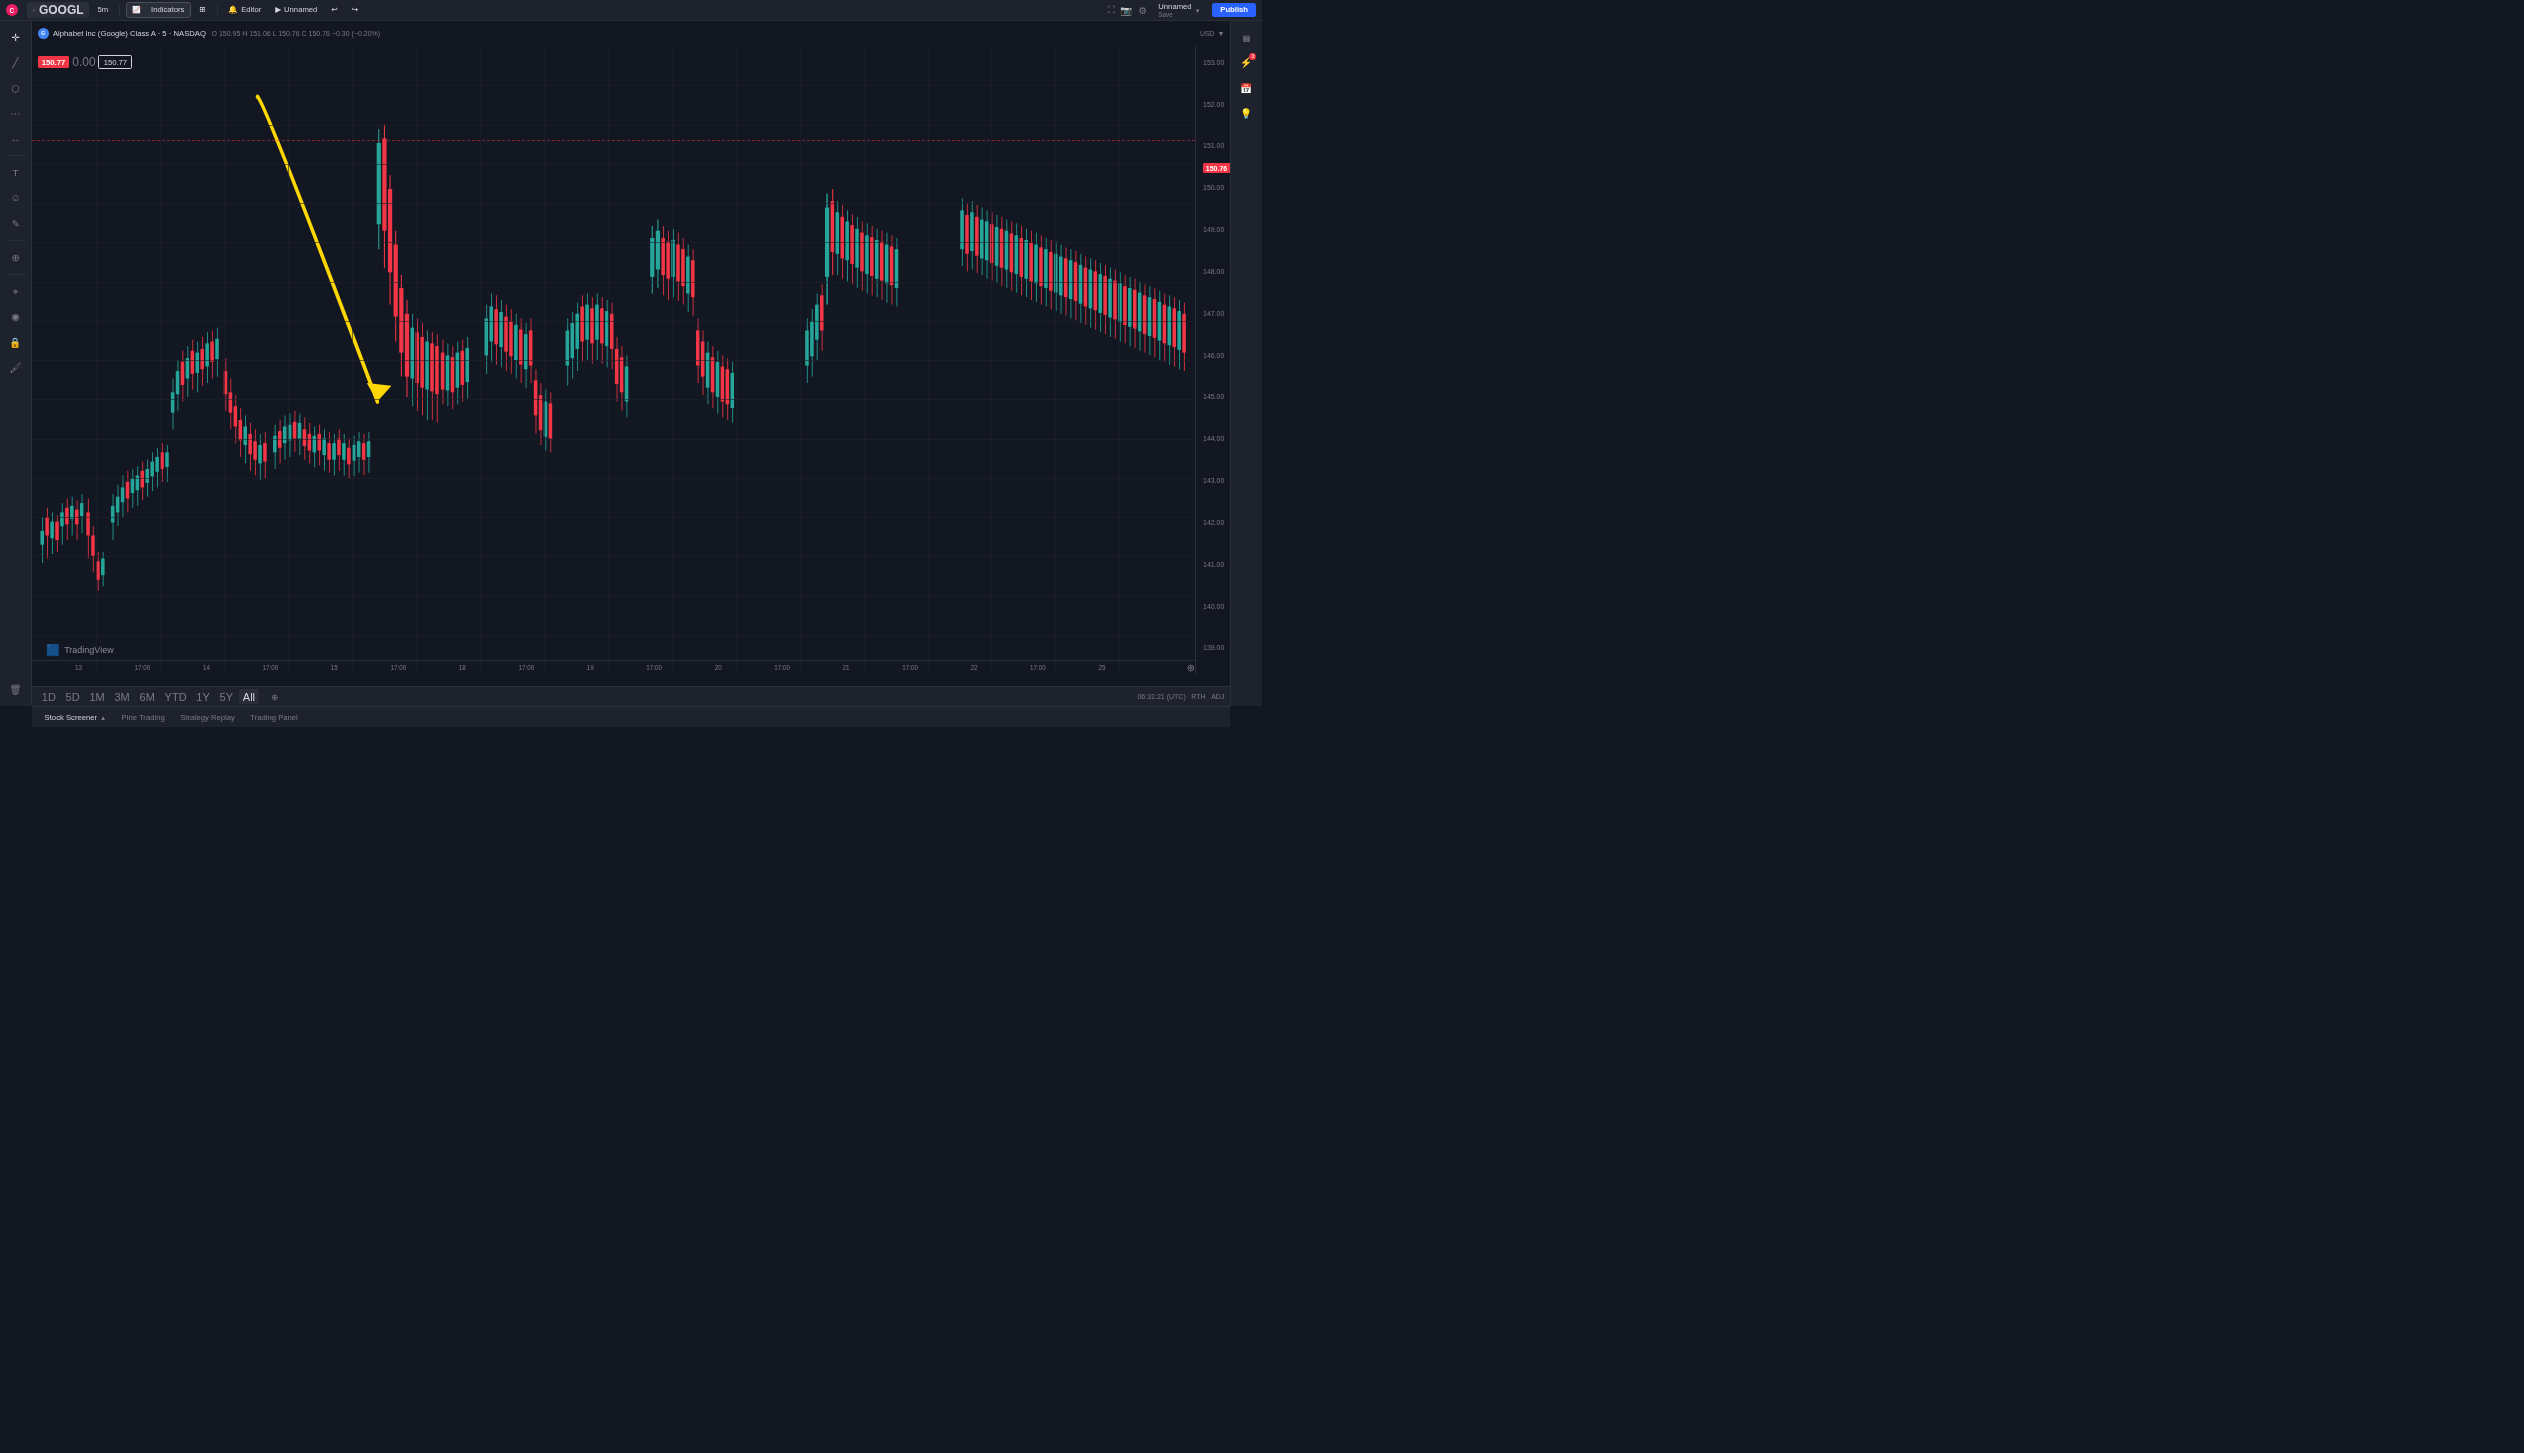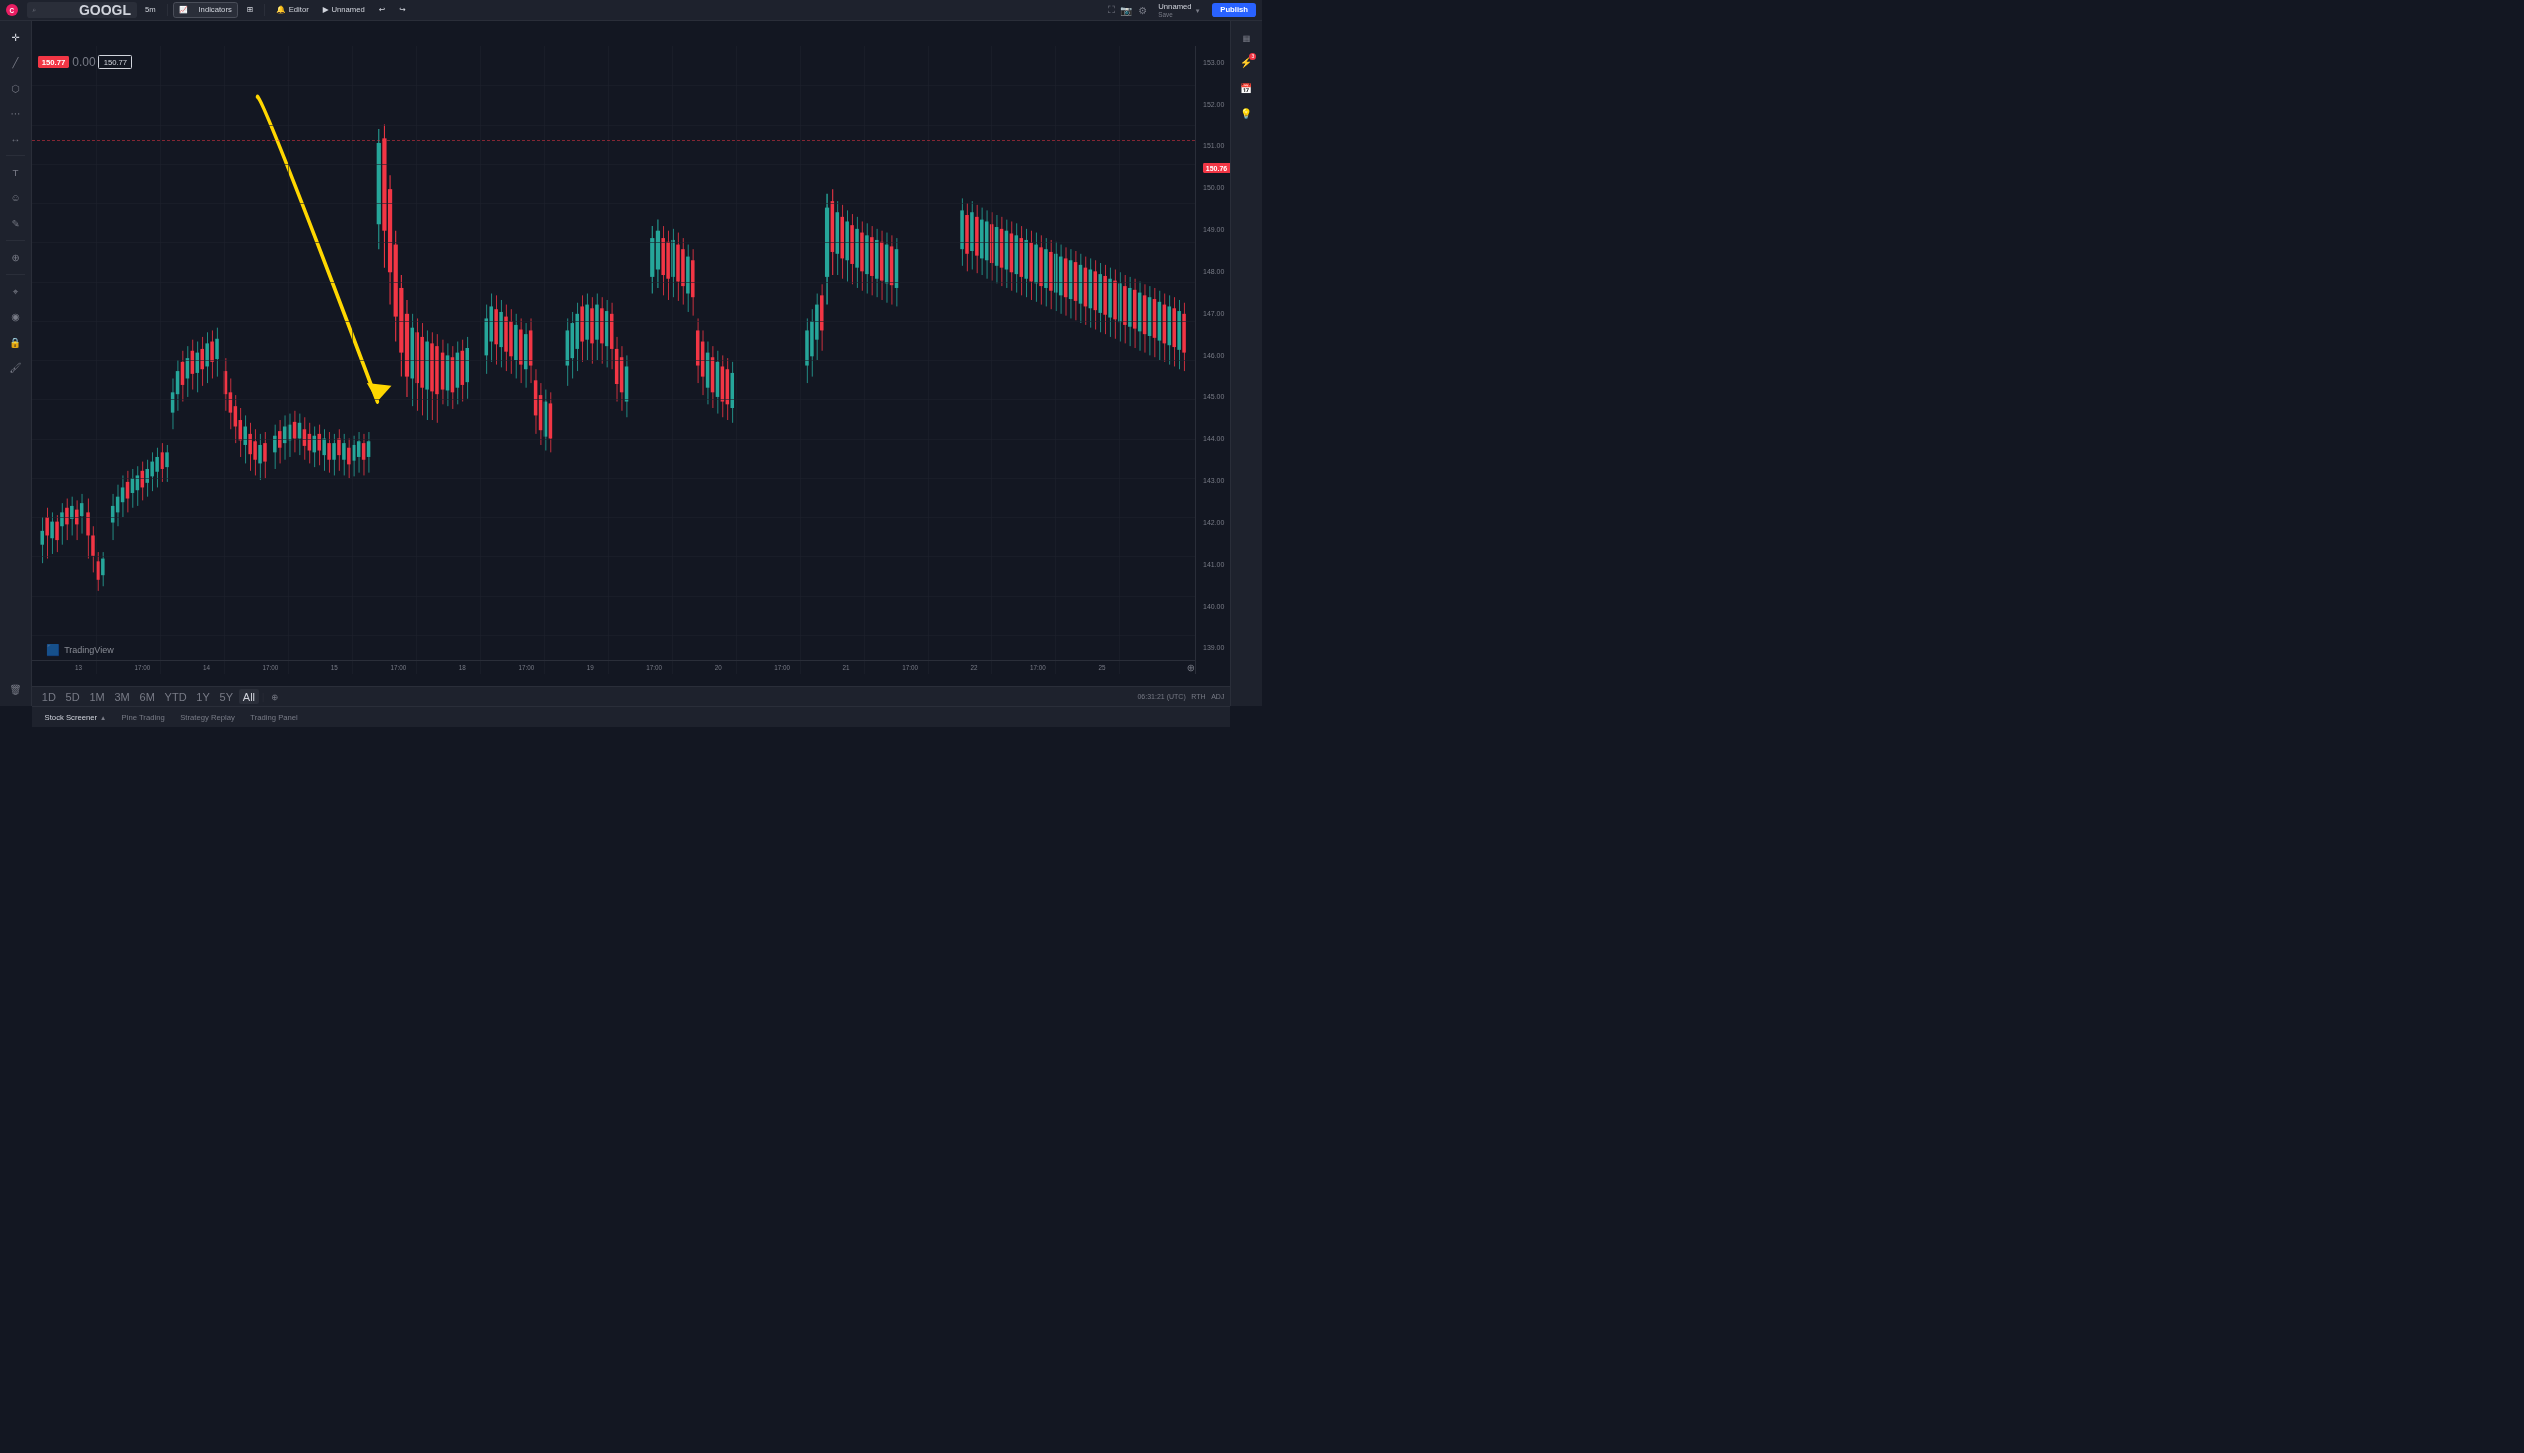--- a/index.html
+++ b/index.html
@@ -377,21 +377,21 @@
 
 <div class="top-toolbar">
   <div class="toolbar-logo">
     <div class="logo-circle">
       <span>C</span>
     </div>
   </div>
 
   <div class="toolbar-search">
     <span style="font-size:7px;color:#787b86;">⌕</span>
-    <span style="font-size:14px;font-weight:600;color:#d1d4dc;margin-left:40px;">GOOGL</span>
+    <span style="font-size:12px;font-weight:600;color:#d1d4dc;">GOOGL</span>
   </div>
 
   <button class="toolbar-btn">
     <span>5m</span>
   </button>
 
   <div class="toolbar-divider"></div>
 
   <button class="toolbar-btn" style="border:0.7px solid #4a4e59;background:#2a2e39;gap:10px;">
     <span style="font-size:7px;">📈</span>
@@ -466,20 +466,35 @@
   <div class="sidebar-icon" style="position:relative;">
     <span>⚡</span>
     <span style="position:absolute;top:1.4px;right:1.4px;background:#f23645;color:white;font-size:4.9px;border-radius:50%;width:7px;height:7px;display:flex;align-items:center;justify-content:center;">3</span>
   </div>
   <div class="sidebar-icon">📅</div>
   <div class="sidebar-icon">💡</div>
 </div>
 
 <div class="chart-container">
 
+  <div class="chart-header">
+    <div class="chart-symbol">
+      <div class="symbol-icon">
+        <span>G</span>
+      </div>
+      <span class="symbol-name">Alphabet Inc (Google) Class A · 5 · NASDAQ</span>
+    </div>
+    <div class="ohlc-info">
+      <span>O 150.95  H 151.06  L 150.76  C 150.76  −0.30 (−0.20%)</span>
+    </div>
+    <div style="margin-left: auto; display:flex; align-items:center; gap:2.8px;">
+      <span style="font-size:7px;color:#787b86;">USD</span>
+      <span style="font-size:7px;color:#787b86;">▼</span>
+    </div>
+  </div>
 
   <div class="price-label-left">
     <span class="price-badge-red">150.77</span>
     <span style="font-size:12px;color:#787b86;">0.00</span>
     <span class="price-badge-outline">150.77</span>
   </div>
 
   <div class="chart-canvas">
     
     <div class="grid-line-h" style="top:6.25%"></div>

